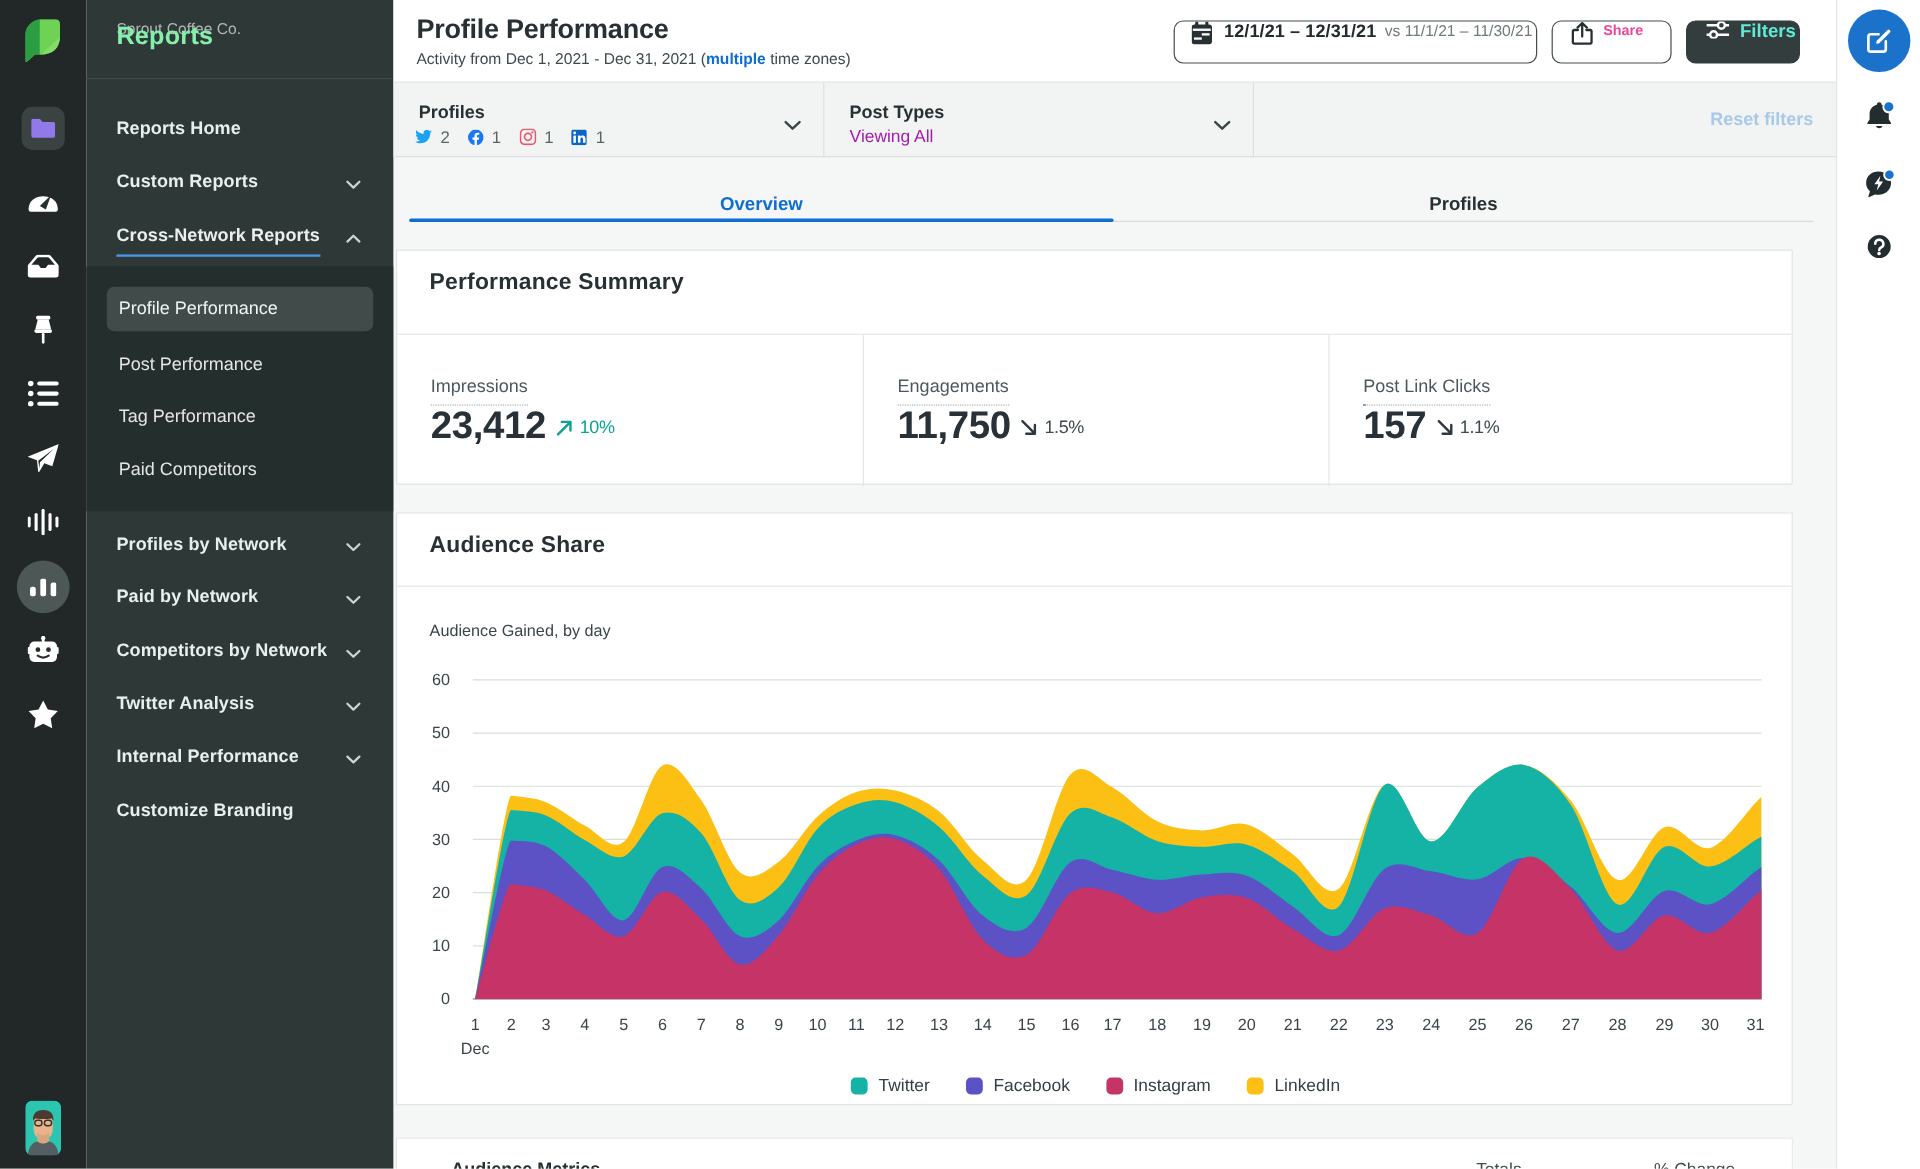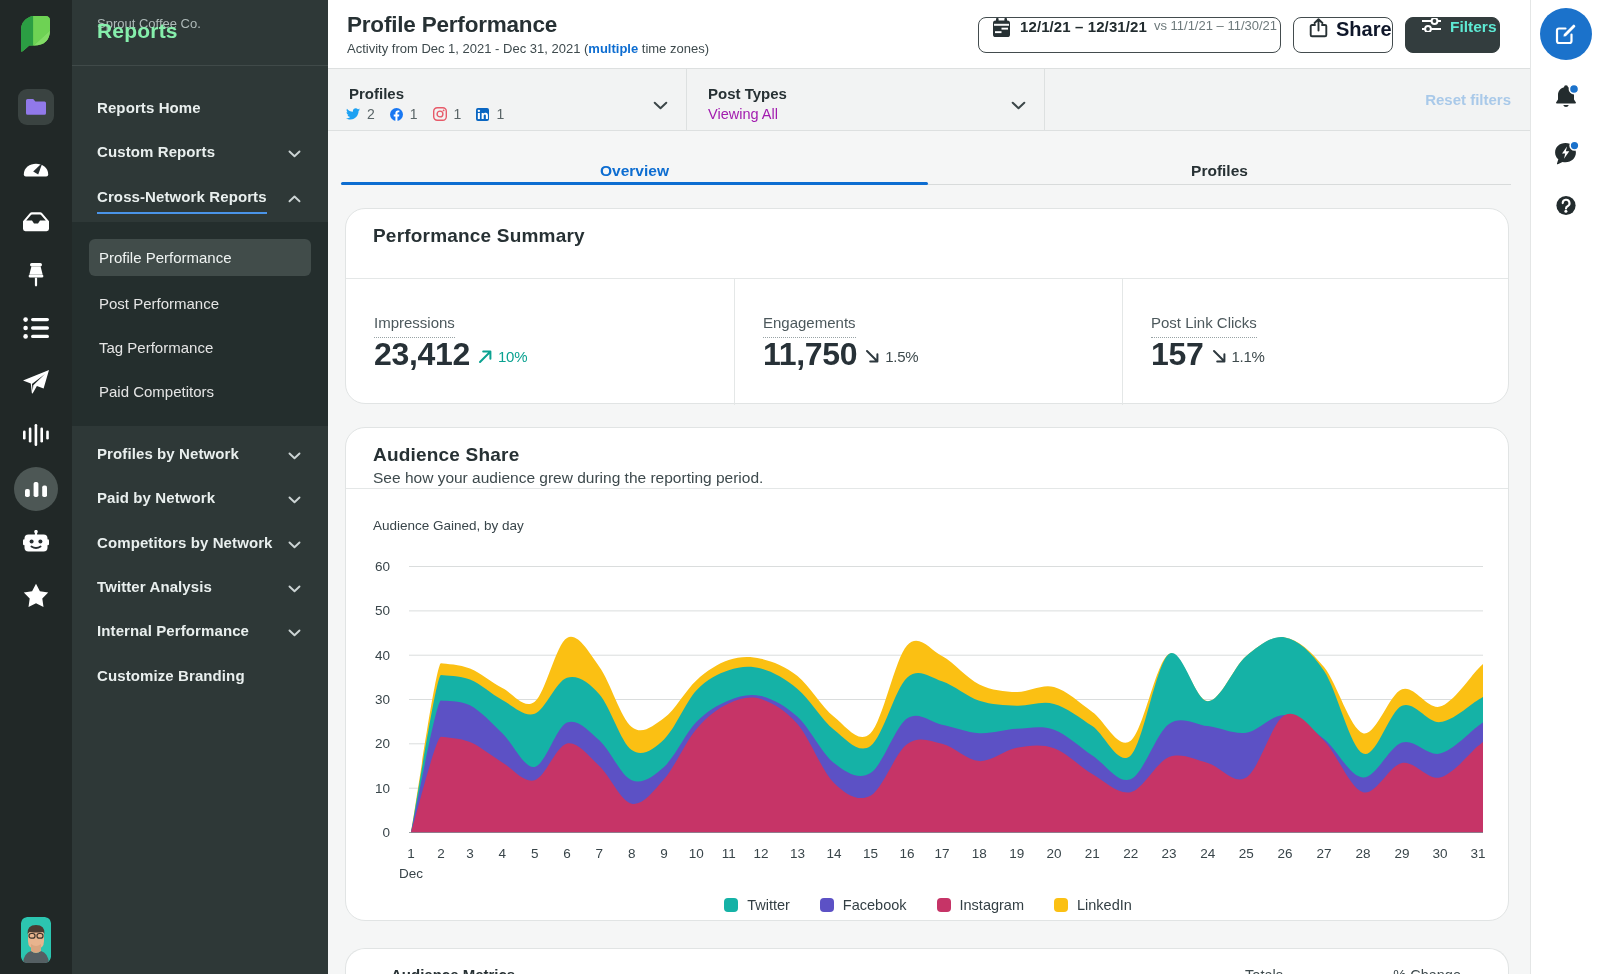--- a/index.html
+++ b/index.html
@@ -33,40 +33,40 @@
 .title { position:absolute; left:19px; top:12px; font-size:22.5px; font-weight:bold; color:#273134; letter-spacing:-.2px; }
 .subtitle { position:absolute; left:19px; top:41px; font-size:13px; color:#3e4a4d; }
 .subtitle b { color:#0d6dd1; }
 .btn { position:absolute; top:17px; height:36px; border:1.5px solid #434c4e; border-radius:8px; background:#fff; display:flex; align-items:flex-start; white-space:nowrap; }
 #datebtn { left:650px; width:303px; }
 #datebtn .cal { margin:0 10px 0 14px; display:flex; }
 #datebtn .d1 { font-size:15px; font-weight:bold; color:#222c2f; letter-spacing:.1px; }
 #datebtn .d2 { font-size:13px; color:#6d797b; margin-left:7px; }
 #sharebtn { left:965px; width:100px; }
 #sharebtn svg { margin:0 8px 0 15px; }
-#sharebtn span { font-size:20px; font-weight:bold; color:#0f172a; }
+#sharebtn span { font-size:12px; font-weight:bold; color:#ec4899; }
 #filterbtn { left:1077px; width:95px; background:#333d3e; border-color:#333d3e; }
 #filterbtn svg { margin:0 9px 0 16px; }
 #filterbtn span { font-size:15.5px; font-weight:bold; color:#5eead4; }
 
 #filters { position:absolute; left:0; top:69px; width:1202px; height:62px; background:#f2f3f3; border-bottom:1px solid #dde0e0; }
 .fsec { position:absolute; top:0; height:62px; border-right:1px solid #dde0e0; }
 .flabel { position:absolute; left:21px; top:16px; font-size:15px; font-weight:bold; color:#273134; }
 .ficons { position:absolute; left:18px; top:37px; display:flex; align-items:center; gap:7px; font-size:14px; color:#5a6567; }
 .ficons .n { margin-right:8px; }
 .fchev { position:absolute; right:18px; top:27px; }
 .viewall { position:absolute; left:21px; top:37px; font-size:14.5px; color:#a21caf; }
 .resetf { position:absolute; right:19px; top:22px; font-size:15px; font-weight:bold; color:#a9c9e9; }
 
 #tabs { position:absolute; left:13px; top:131px; width:1170px; height:54px; border-bottom:1px solid #d8dbdb; }
 .tab1 { position:absolute; left:0; top:31px; width:587px; text-align:center; font-size:15.5px; font-weight:bold; color:#0d6dd1; }
 .tab2 { position:absolute; left:587px; top:31px; width:583px; text-align:center; font-size:15.5px; font-weight:bold; color:#273134; }
 .tabline { position:absolute; left:0; top:51px; width:587px; height:3px; background:#0d6dd1; border-radius:2px; }
 
-.card { position:absolute; left:17px; width:1164px; background:#fff; border:1px solid #e1e4e4; border-radius:20px; }
+.card { position:absolute; left:2px; width:1164px; background:#fff; border:1px solid #e1e4e4; border-radius:1px; }
 #card1 { top:208px; height:196px; }
 #card2 { top:427px; height:494px; }
 #card3 { top:948px; height:60px; border-bottom:none; border-bottom-left-radius:0; border-bottom-right-radius:0; }
 .ctitle { position:absolute; left:27px; top:16px; font-size:19px; font-weight:bold; color:#273134; letter-spacing:.2px; }
 .csub { position:absolute; left:27px; top:41px; font-size:15.5px; color:#3e4a4d; }
 .cdiv { position:absolute; left:0; width:100%; border-top:1px solid #e4e7e7; }
 .mcol { position:absolute; top:70px; width:388px; height:126px; }
 .mcol + .mcol { border-left:1px solid #e4e7e7; }
 .mlabel { position:absolute; left:28px; top:35px; font-size:15px; color:#4c585c; border-bottom:1.5px dotted #98a3a5; padding-bottom:6px; }
 .mnum { position:absolute; left:28px; top:57px; font-size:32px; font-weight:bold; color:#273137; letter-spacing:-.3px; display:flex; align-items:center; }
@@ -328,21 +328,20 @@
       </div>
       <div class="mcol" style="left:776px">
         <div class="mlabel">Post Link Clicks</div>
         <div class="mnum">157 <svg class="arr" width="15" height="15" viewBox="0 0 15 15">
               <path d="M2 2 L12 12 M12.4 5.2 L12.4 12.4 L5.2 12.4" stroke="#2e393f" stroke-width="2" fill="none" stroke-linecap="round" stroke-linejoin="round"></path>
             </svg><span class="pct dark">1.1%</span></div>
       </div>
     </div>
     <div class="card" id="card2">
       <div class="ctitle">Audience Share</div>
-      <div class="csub">See how your audience grew during the reporting period.</div>
       <div class="cdiv" style="top:60px"></div>
       <div class="axlab">Audience Gained, by day</div>
       <svg class="chart" width="1200" height="350" viewBox="0 0 1200 350">
 <defs>
             <clipPath id="plot">
               <rect x="82" y="0" width="1074" height="297.5"></rect>
             </clipPath>
           </defs>
 <line x1="82" y1="31.5" x2="1156" y2="31.5" stroke="#dadddd" stroke-width="1"></line>
           <line x1="82" y1="75.9" x2="1156" y2="75.9" stroke="#dadddd" stroke-width="1"></line>

